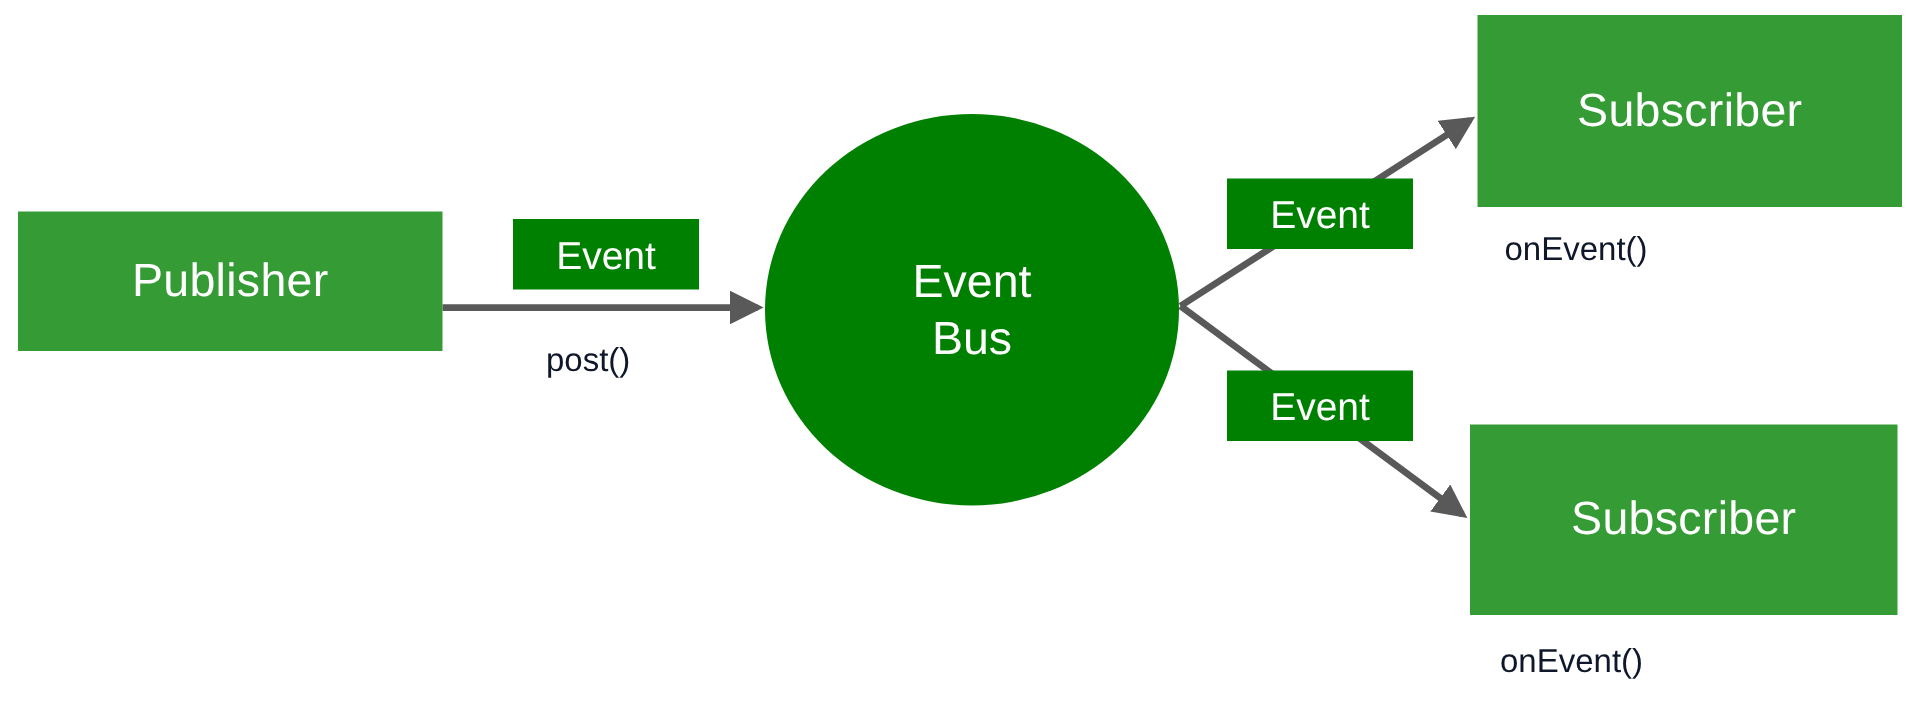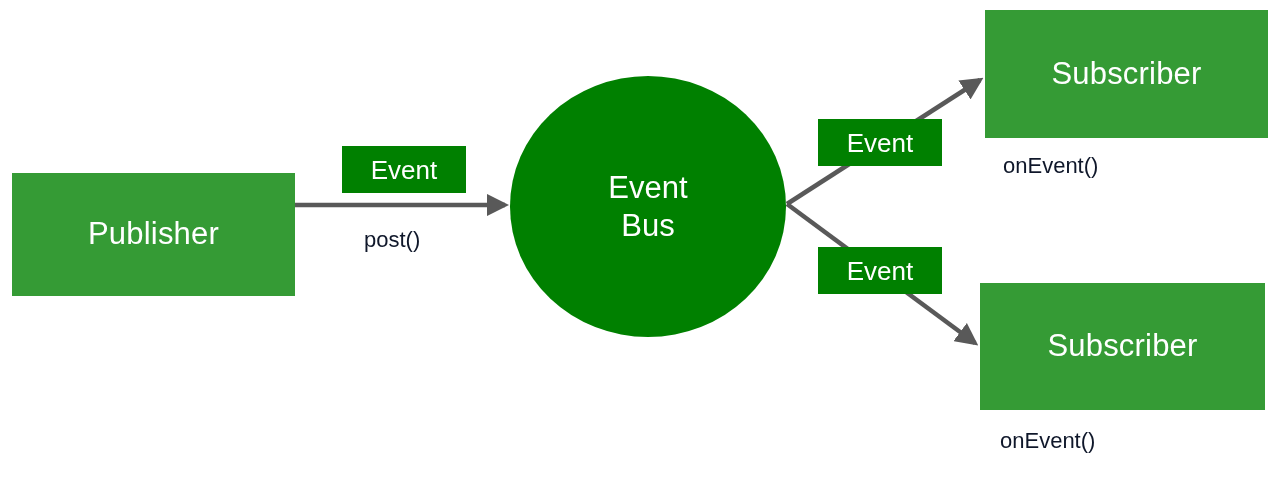--- a/index.html
+++ b/index.html
@@ -95,21 +95,21 @@
       </marker>
     </defs>
 
     <line x1="295" y1="205" x2="505" y2="205" stroke="#595959" stroke-width="4.5" marker-end="url(#arrowhead)"></line>
 
     <line x1="787" y1="204" x2="980" y2="80" stroke="#595959" stroke-width="4.5" marker-end="url(#arrowhead)"></line>
 
     <line x1="787" y1="204" x2="975" y2="343" stroke="#595959" stroke-width="4.5" marker-end="url(#arrowhead)"></line>
   </svg>
 
-  <div class="node-box" style="left:12px; top:141px; width:283px; height:123px;margin-top:32px;">
+  <div class="node-box" style="left:12px; top:141px; width:283px; height:93px;">
     <span class="node-label">Publisher</span>
   </div>
 
   <div class="event-badge" style="left:342px; top:146px; width:124px; height:47px;">
     <span class="badge-label">Event</span>
   </div>
 
   <div class="caption" style="left:364px; top:229px;">post()</div>
 
   <div class="hub-circle" style="left:510px; top:76px; width:276px; height:261px;">

